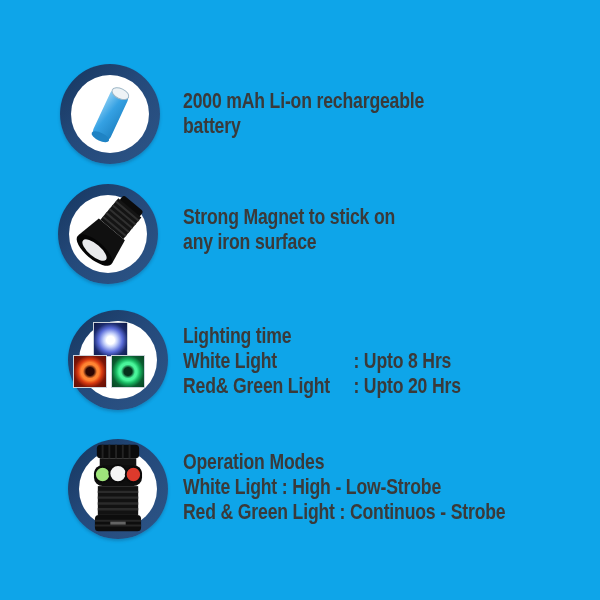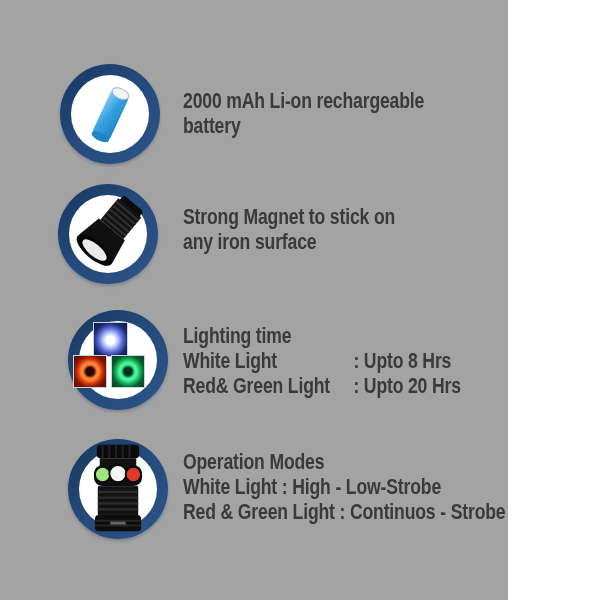--- a/index.html
+++ b/index.html
@@ -1,17 +1,17 @@
 <!DOCTYPE html>
 <html><head>
 <meta charset="utf-8">
 <style>
   html,body{margin:0;padding:0;background:#ffffff;}
   .canvas{
-    position:relative;width:508px;height:600px;background:#a3a3a3;overflow:hidden;
+    position:relative;width:600px;height:600px;background:#0ea5e9;overflow:hidden;
     font-family:"Liberation Sans",sans-serif;
   }
   
   .badge{
     position:absolute;width:100px;height:100px;border-radius:50%;
     background:linear-gradient(135deg,#16365e 0%,#24497a 45%,#2d5587 100%);
     box-shadow:0 2px 3px rgba(20,40,70,.25);
   }
   .badge::after{
     content:"";position:absolute;inset:11px;background:#ffffff;border-radius:50%;

